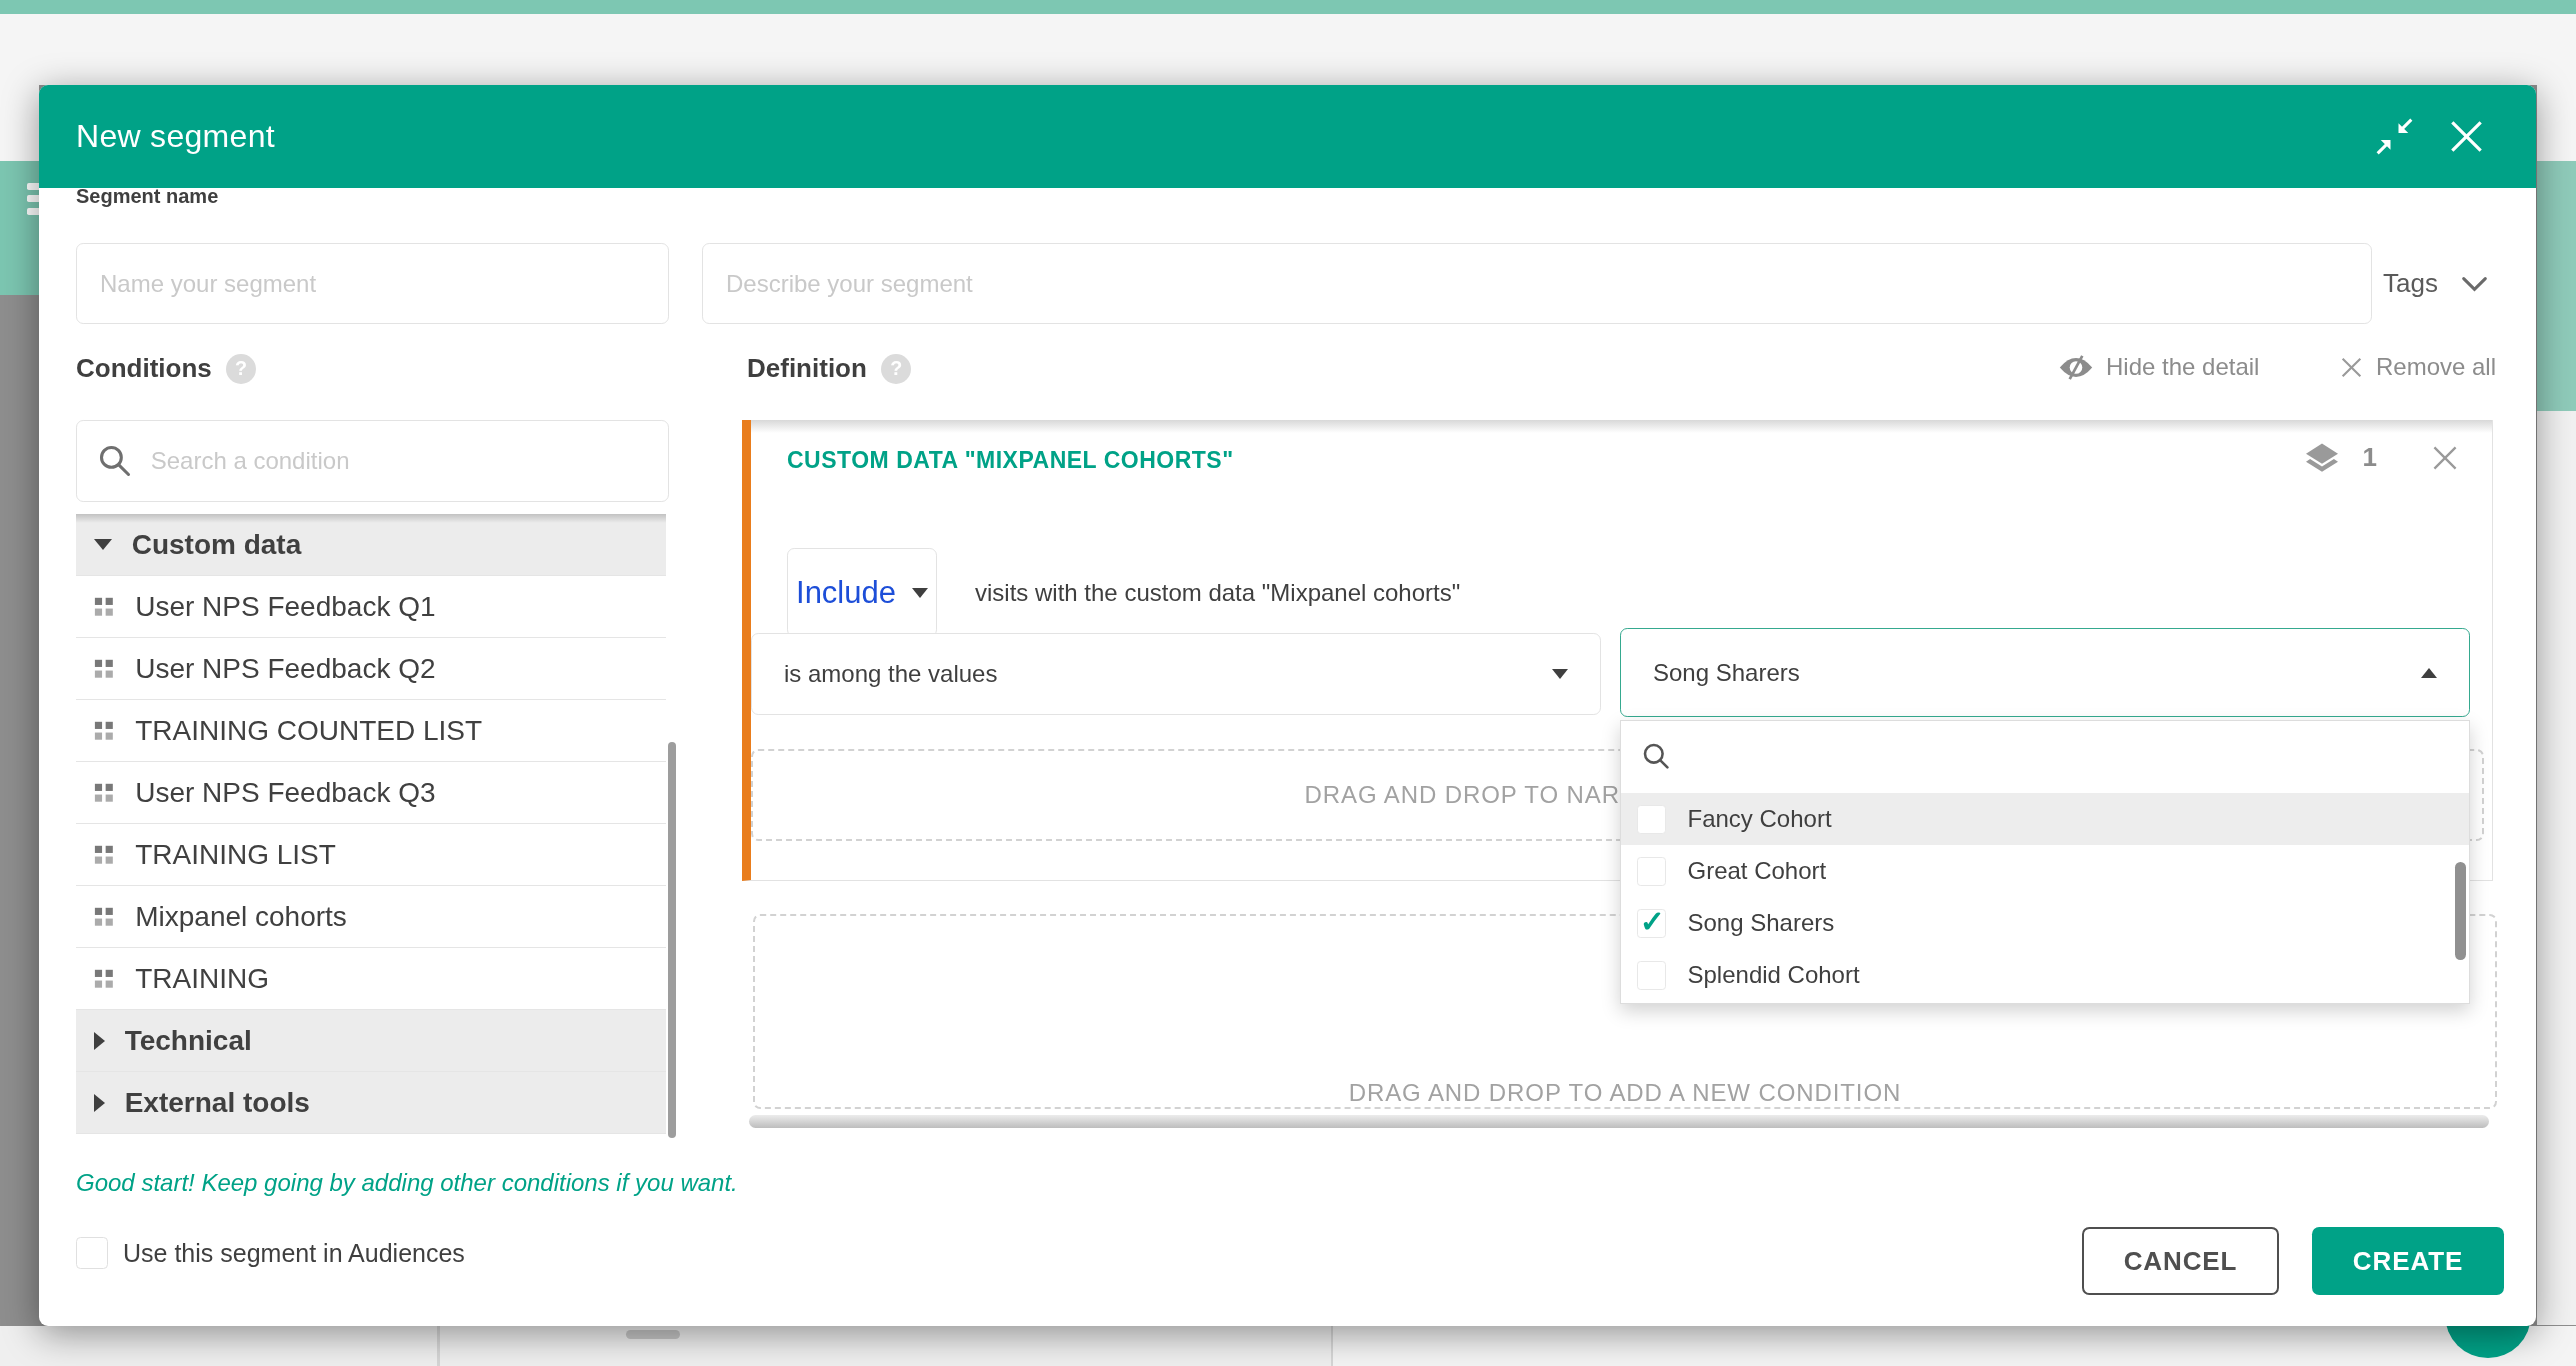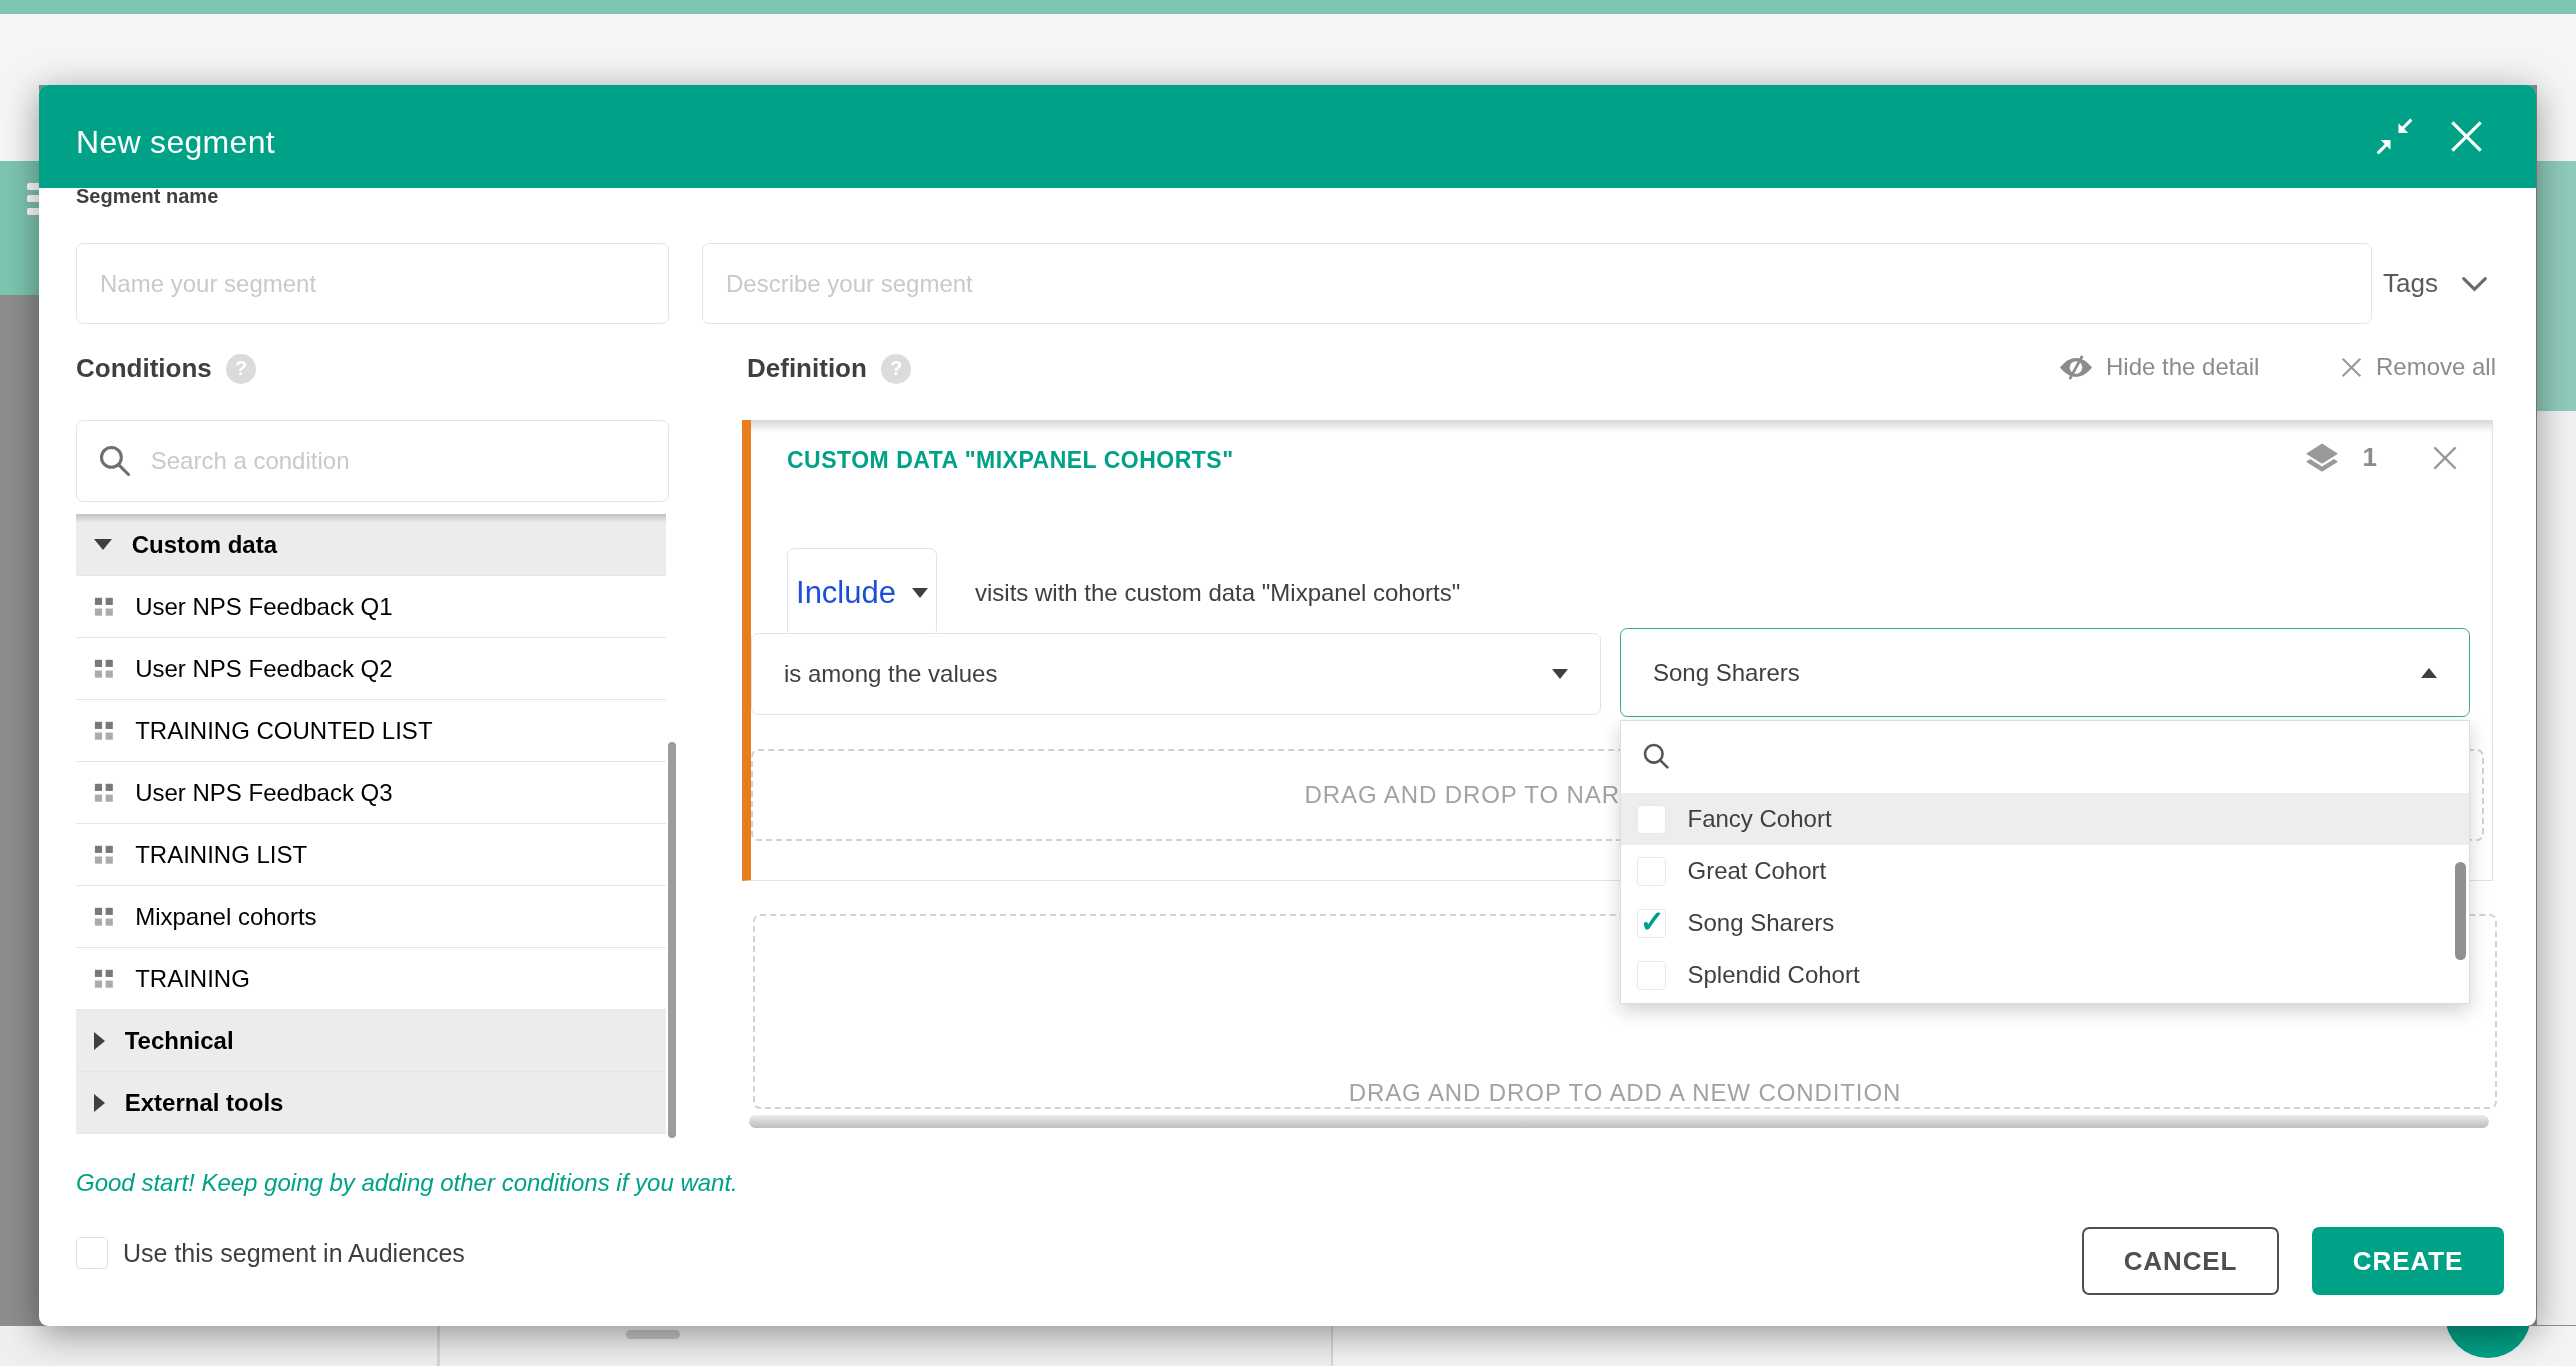--- a/index.html
+++ b/index.html
@@ -19,21 +19,21 @@
   .strip-bottom { position:absolute; left:0; top:1326px; width:2576px; height:41px; background:#EFEFEF; }
   .strip-bottom .vline { position:absolute; top:0; width:2.7px; height:41px; background:#D6D6D6; }
   .strip-bottom .pill  { position:absolute; left:626px; top:3.6px; width:54px; height:9px; border-radius:4.5px; background:#C6C6C6; }
   .strip-bottom .panel-r { position:absolute; left:1333px; top:0; width:1243px; height:41px; background:#F4F4F4; }
   .fab-peek { position:absolute; left:2445px; top:1272px; width:86px; height:86px; border-radius:50%; background:#00A287; }
 
   
   .modal { position:absolute; left:39px; top:85px; width:2497px; height:1241px; background:#FFFFFF;
            border-radius:9px; box-shadow:0 7.2px 36px rgba(0,0,0,.40); }
   .modal-header { position:absolute; left:0; top:0; width:100%; height:103px; background:#00A287; border-radius:9px 9px 0 0; }
-  .modal-title { position:absolute; left:37px; top:6px; height:103px; display:flex; align-items:center;
+  .modal-title { position:absolute; left:37px; top:0; height:103px; display:flex; align-items:center;
                  color:#FFFFFF; font-size:32px; font-weight:500; letter-spacing:0.3px; }
   .hdr-btn { position:absolute; top:32px; width:39px; height:39px; cursor:pointer; }
   .hdr-btn.collapse { right:122px; }
   .hdr-btn.close { right:50px; }
 
   
   .label-strong { position:absolute; color:#3F3F3F; font-size:20px; font-weight:700; }
   .txt-input { position:absolute; height:81px; border:1.8px solid #E3E3E3; border-radius:7.2px; background:#fff;
                font-size:24px; color:#3F3F3F; padding:0 23px; outline:none;
                font-family:"Liberation Sans", sans-serif; }
@@ -52,21 +52,21 @@
   
   .search-box { position:absolute; left:37px; top:335px; width:593px; height:82px; border:1.8px solid #E3E3E3; border-radius:7.2px;
                 background:#fff; display:flex; align-items:center; padding:0 19.7px; gap:18px; }
   .search-box input { border:none; outline:none; flex:1; font-size:24px; color:#3F3F3F; font-family:"Liberation Sans", sans-serif; }
   .search-box input::placeholder { color:#C9C9C9; }
   .cond-list { position:absolute; left:37px; top:429px; width:590px; }
   .cond-list::before { content:""; position:absolute; left:0; top:0; width:100%; height:9px;
                        background:linear-gradient(to bottom, rgba(0,0,0,.18), rgba(0,0,0,0)); z-index:5; }
   .cond-row { height:62px; display:flex; align-items:center; border-bottom:0.9px solid #E5E5E5; background:#fff; padding-left:18px; gap:19.7px; cursor:pointer; }
   .cond-row.group { background:#ECECEC; font-weight:700; }
-  .cond-row .lbl { color:#000000; font-size:24px; }
+  .cond-row .lbl { color:#404040; font-size:28px; }
   .tri-down { width:0; height:0; border-left:9px solid transparent; border-right:9px solid transparent; border-top:11.6px solid #3F3F3F; }
   .tri-right { width:0; height:0; border-top:9px solid transparent; border-bottom:9px solid transparent; border-left:11.6px solid #3F3F3F; }
   .cond-scroll { position:absolute; left:629px; top:657px; width:8px; height:396px; background:#9D9D9D; border-radius:4.5px; }
 
   .hint { position:absolute; left:37px; top:1084px; color:#00A287; font-size:24px; font-style:italic; }
   .aud-row { position:absolute; left:37px; top:1152px; display:flex; align-items:center; gap:15px; }
   .checkbox { width:32px; height:32px; border:1.8px solid #E0E0E0; border-radius:4.5px; background:#fff; cursor:pointer; }
   .aud-row .lbl { color:#3F3F3F; font-size:25px; }
 
   

